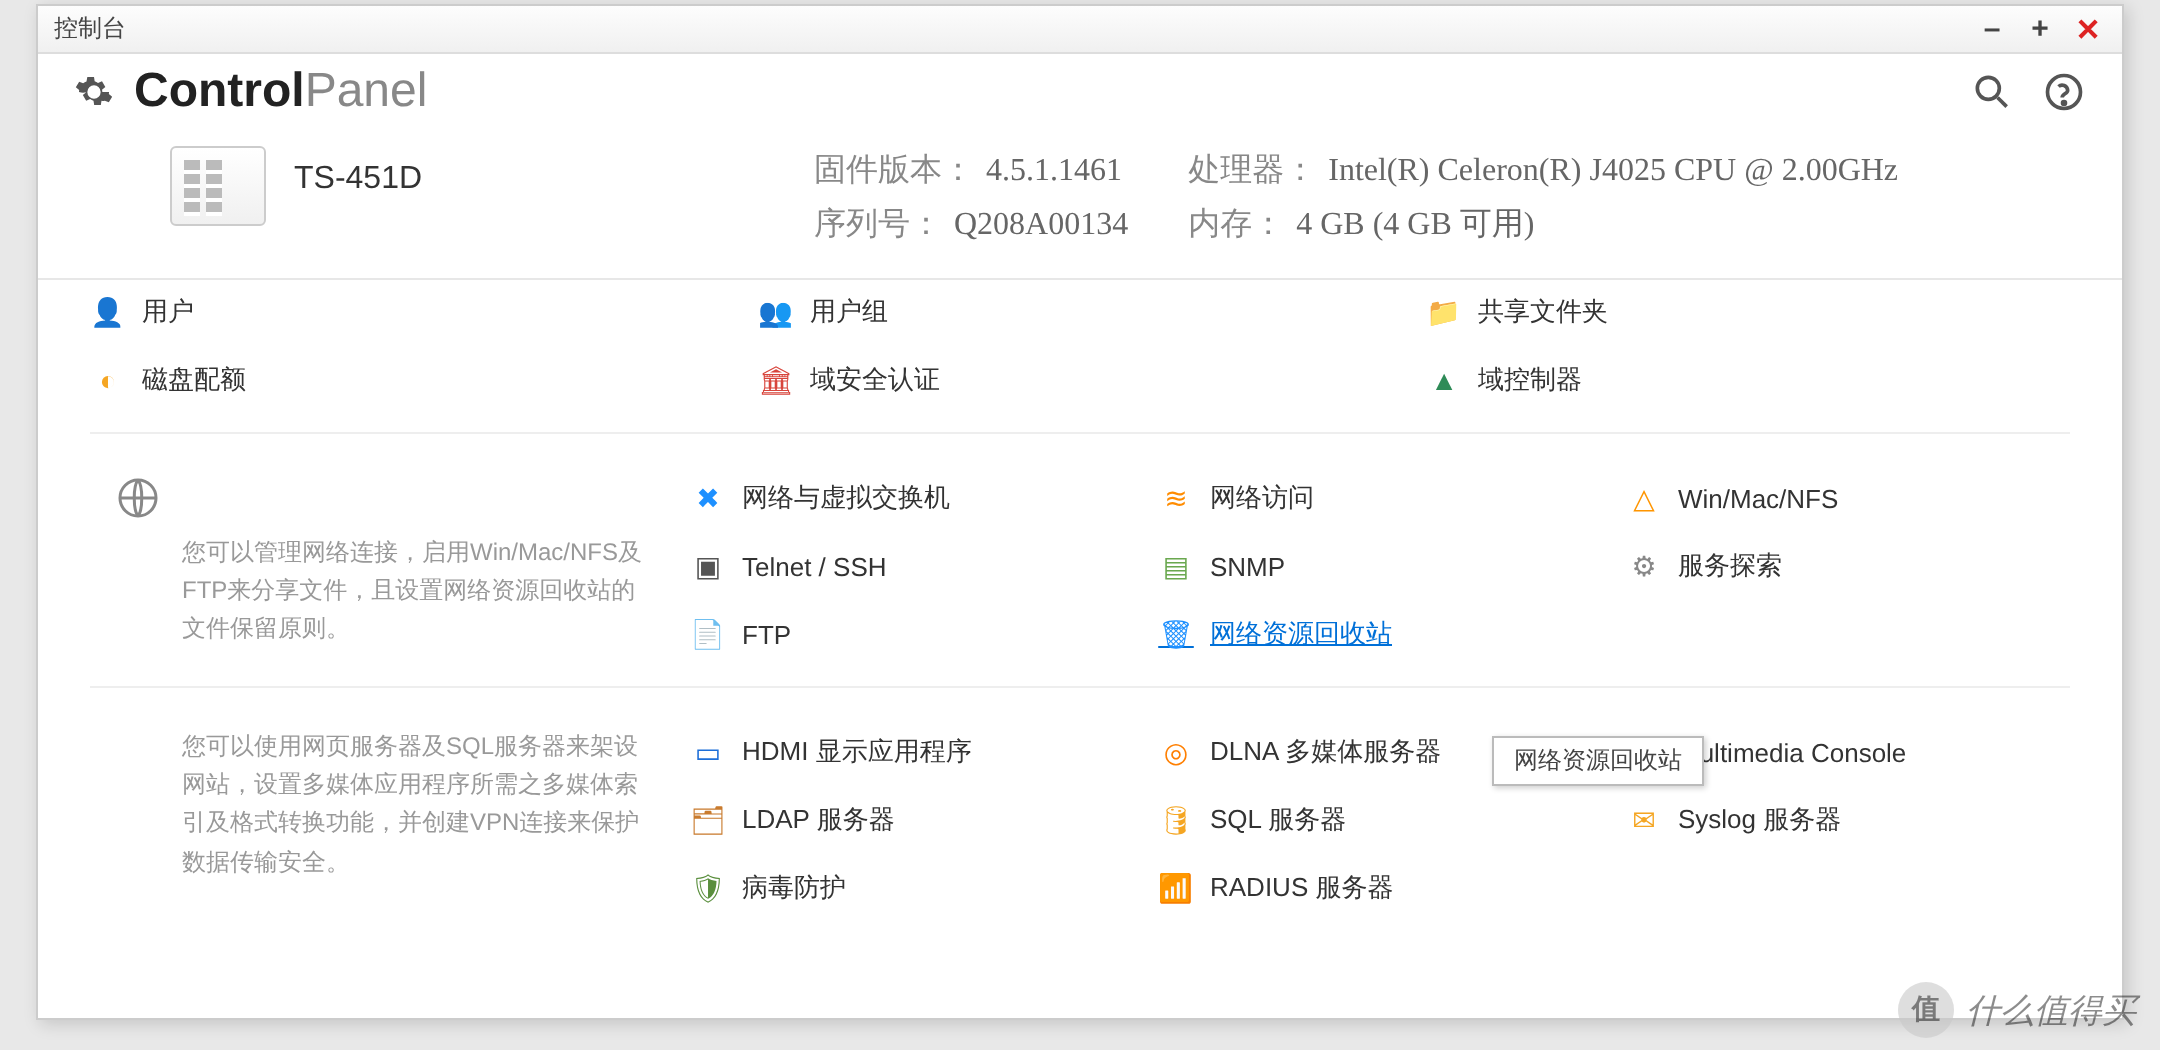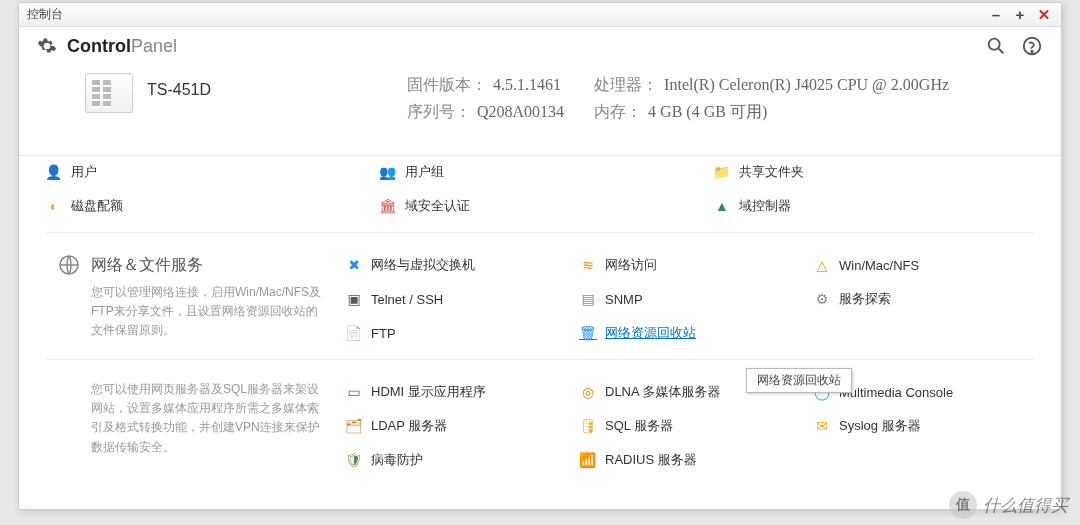--- a/index.html
+++ b/index.html
@@ -4,26 +4,26 @@
 <style>
 * { box-sizing: border-box; margin: 0; padding: 0; }
 body { font-family: "Microsoft YaHei", Arial, sans-serif; font-size: 13px; color: #333; background: #e8e8e8; width: 1080px; height: 525px; overflow: hidden; position: relative; }
 .window { position: absolute; top: 2px; left: 18px; width: 1044px; height: 508px; background: #fff; border: 1px solid #ccc; box-shadow: 2px 2px 8px rgba(0,0,0,0.15); }
 .titlebar { height: 24px; background: linear-gradient(#fdfdfd,#f0f0f0); border-bottom: 1px solid #ddd; display: flex; align-items: center; padding: 0 8px; font-size: 12px; color: #444; }
 .titlebar-spacer { flex: 1; }
 .titlebar-btn { width: 18px; height: 18px; display: inline-flex; align-items: center; justify-content: center; margin-left: 6px; font-size: 15px; font-weight: bold; cursor: pointer; }
 .titlebar-btn.close { color: #d22; }
 .header { height: 38px; display: flex; align-items: center; padding: 0 18px; }
 .header .gear { width: 20px; height: 20px; margin-right: 10px; color: #555; }
-.header .title { font-size: 18px; }
+.header .title { font-size: 24px; }
 .header .title .bold { font-weight: 600; color: #222; }
 .header .title .light { font-weight: 300; color: #888; }
 .header-spacer { flex: 1; }
 .header-icon { width: 22px; height: 22px; margin-left: 14px; color: #555; cursor: pointer; display: inline-flex; align-items: center; justify-content: center; }
-.info-bar { display: flex; align-items: flex-start; padding: 8px 36px 26px 66px; border-bottom: 1px solid #e7e7e7; }
+.info-bar { display: flex; align-items: flex-start; padding: 8px 36px 10px 66px; border-bottom: 1px solid #e7e7e7; }
 .nas-img { width: 48px; height: 40px; border: 1px solid #ccc; border-radius: 3px; background: linear-gradient(#fff,#f0f0f0); position: relative; margin-right: 14px; }
 .nas-img::before { content:""; position:absolute; left:6px; top:6px; width:8px; height:28px; background: repeating-linear-gradient(#bbb,#bbb 5px,#fff 5px,#fff 7px); }
 .nas-img::after { content:""; position:absolute; left:17px; top:6px; width:8px; height:28px; background: repeating-linear-gradient(#bbb,#bbb 5px,#fff 5px,#fff 7px); }
 .model { font-size: 16px; font-weight: 500; color: #333; margin-top: 8px; flex: 0 0 260px; }
 .sys-info { display: flex; font-size: 16px; color: #666; margin-top: 2px; font-family: Liberation Serif, serif; }
 .sys-col { margin-right: 30px; }
 .sys-col .row { margin-bottom: 6px; }
 .sys-col .lbl { color: #888; margin-right: 6px; }
 .sections { height: 384px; overflow-y: auto; padding: 0 26px 20px 26px; }
 .section { display: flex; border-top: 1px solid #eee; padding: 20px 0 14px 0; }
@@ -126,21 +126,20 @@
       </div>
       <div class="section">
         <div class="section-left">
           <div class="section-head">
             <span class="section-icon">
               <svg viewBox="0 0 24 24" fill="none" stroke="currentColor" stroke-width="1.5">
                 <circle cx="12" cy="12" r="9"></circle>
                 <path d="M3 12h18M12 3c2.5 3 2.5 15 0 18M12 3c-2.5 3-2.5 15 0 18"></path>
               </svg>
             </span>
-            <span class="section-title">网络＆文件服务</span>
           </div>
           <div class="section-desc">您可以管理网络连接，启用Win/Mac/NFS及FTP来分享文件，且设置网络资源回收站的文件保留原则。</div>
         </div>
         <div class="section-right">
           <div class="item">
             <span class="ico" style="color: rgb(30, 144, 255);">✖</span>
             <span>网络与虚拟交换机</span>
           </div>
           <div class="item">
             <span class="ico" style="color: rgb(255, 140, 0);">≋</span>

